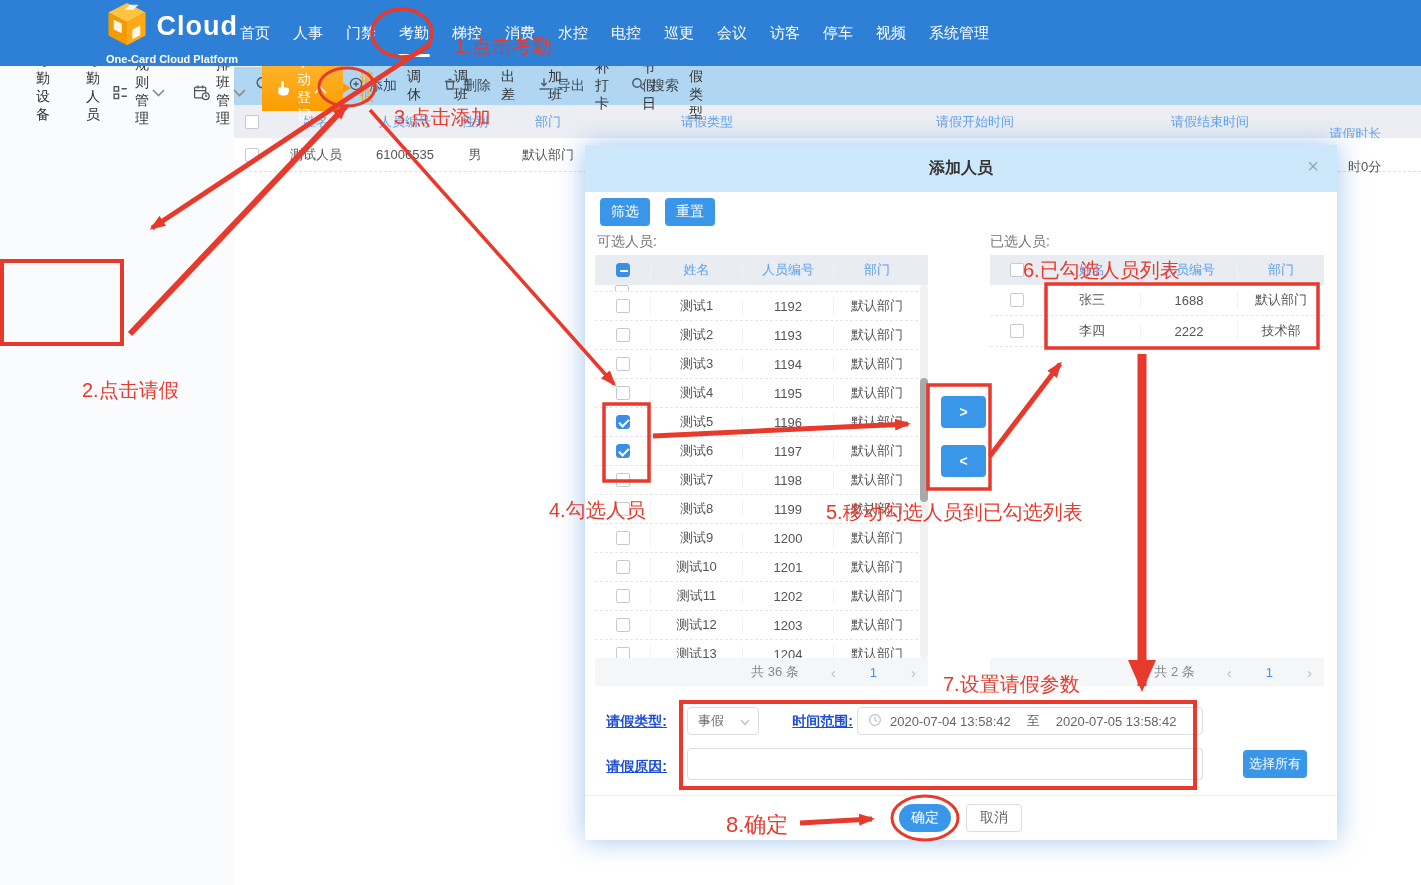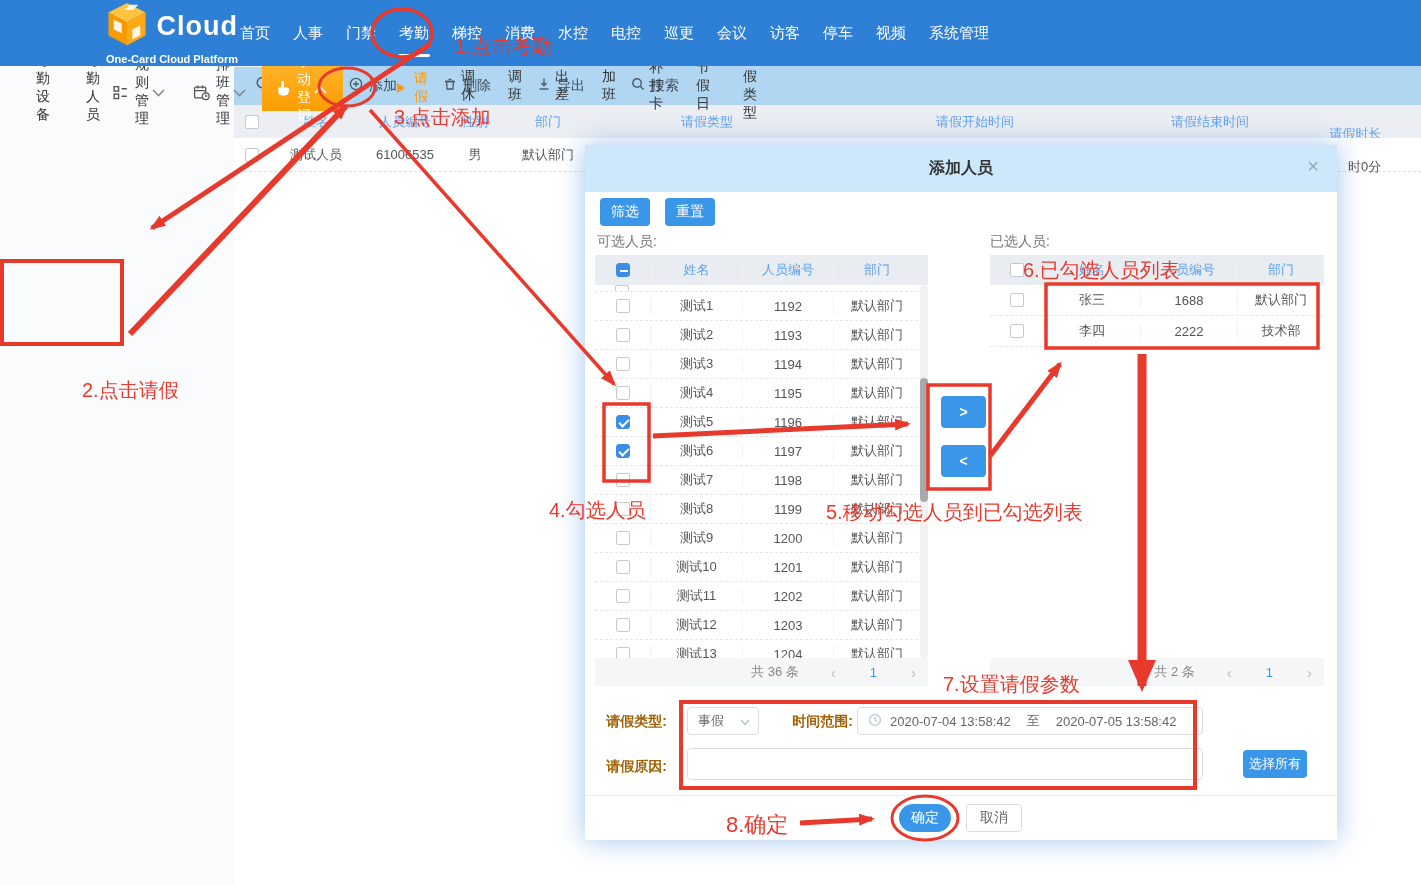--- a/index.html
+++ b/index.html
@@ -19,21 +19,21 @@
 
   
   .sidebar { position:absolute; left:0; top:66px; width:234px; height:819px; background:#fafbfc; display:flex; flex-direction:row; z-index:4; }
   .sb-item { height:44px; display:flex; align-items:center; padding-left:36px; font-size:14px; color:#333; cursor:pointer; }
   .sb-group { height:51px; display:flex; align-items:center; padding:0 16px 0 12px; font-size:14px; color:#333; cursor:pointer; border-top:1px solid #f2f2f2; }
   .sb-group .gicon { width:20px; height:18px; margin-right:6px; display:flex; align-items:center; }
   .sb-group .chev { margin-left:auto; }
   .sb-manual { height:45px; background:linear-gradient(#ffb22a,#fb9d00); color:#fff; display:flex; align-items:center; padding:0 16px 0 12px; font-size:14px; cursor:pointer; }
   .sb-manual .gicon { width:20px; height:18px; margin-right:6px; display:flex; align-items:center; }
   .sb-manual .chev { margin-left:auto; }
-  .sb-sub-active { height:44px; display:flex; align-items:center; padding-left:54px; font-size:14px; color:#ff9900; cursor:pointer; }
+  .sb-sub-active { height:44px; display:flex; align-items:center; font-size:14px; color:#ff9900; cursor:pointer; }
   .tri-right { width:0; height:0; border-left:8px solid #ff9900; border-top:5px solid transparent; border-bottom:5px solid transparent; margin-right:9px; }
   .sb-sub { height:40px; display:flex; align-items:center; padding-left:33px; font-size:14px; color:#333; cursor:pointer; }
   .sb-report { height:46px; background:#fff; border-top:1px solid #f0f0f0; display:flex; align-items:center; padding:0 16px 0 12px; font-size:14px; color:#333; cursor:pointer; }
   .sb-report .gicon { width:20px; height:18px; margin-right:6px; display:flex; align-items:center; }
   .sb-report .chev { margin-left:auto; }
   .sb-fill { flex:1; background:#f0f1f2; border-top:1px solid #e7e7e7; }
 
   
   .toolbar { position:absolute; left:234px; top:66px; width:1187px; height:39px; background:#b0d6f2; display:flex; align-items:center; padding-left:21px; gap:46px; z-index:3; }
   .tb-btn { display:flex; align-items:center; gap:6px; font-size:14px; color:#3c4a58; cursor:pointer; }
@@ -82,21 +82,21 @@
 
   .vscroll { position:absolute; right:0; top:0; width:8px; height:373px; background:#f1f1f1; border-radius:4px; }
   .vthumb { position:absolute; left:0; top:93px; width:8px; height:124px; background:#a9a9a9; border-radius:4px; cursor:pointer; }
 
   .mfoot { position:absolute; height:28px; background:#f5f6f8; display:flex; align-items:center; justify-content:flex-end; gap:28px; padding-right:8px; font-size:13px; color:#888; }
   .pg-chev { color:#b9bec4; font-size:15px; cursor:pointer; padding:0 4px; }
   .pg-num { color:#3a96e8; font-size:13px; cursor:pointer; padding:0 2px; }
 
   .xfer { position:absolute; width:45px; height:32px; font-size:14px; font-weight:bold; border-radius:4px; }
 
-  .f-label { position:absolute; font-size:14px; font-weight:bold; color:#a16207; text-align:right; line-height:28px; }
+  .f-label { position:absolute; font-size:14px; font-weight:bold; color:#1d4ed8; text-align:right; line-height:28px;text-decoration:underline; }
   .f-select { position:absolute; left:102px; top:562px; width:72px; height:28px; border:1px solid #ddd; border-radius:4px; display:flex; align-items:center; padding:0 8px 0 10px; font-size:13px; color:#666; cursor:pointer; background:#fff; }
   .f-select .sel-chev { margin-left:auto; }
   .f-dt { position:absolute; left:272px; top:562px; width:346px; height:28px; border:1px solid #ddd; border-radius:4px; display:flex; align-items:center; padding:0 12px 0 10px; font-size:13px; color:#666; background:#fff; cursor:pointer; gap:8px; }
   .f-dt .dt-to { margin:0 8px; color:#666; }
   .f-input { position:absolute; left:102px; top:603px; width:516px; height:32px; border:1px solid #ddd; border-radius:4px; font-size:13px; color:#555; padding:0 10px; outline:none; font-family:inherit; background:#fff; }
   .f-selectall { position:absolute; left:658px; top:605px; width:64px; height:28px; font-size:13px; }
   .m-footer-line { position:absolute; left:0; top:650px; width:752px; height:0; border-top:1px solid #ececec; }
   .btn-ok { position:absolute; left:314px; top:659px; width:52px; height:28px; border-radius:15px; font-size:14px; }
   .btn-cancel { position:absolute; left:381px; top:659px; width:56px; height:28px; background:#fff; border:1px solid #dcdcdc; border-radius:4px; color:#666; font-size:14px; cursor:pointer; display:flex; align-items:center; justify-content:center; font-family:inherit; }
 

